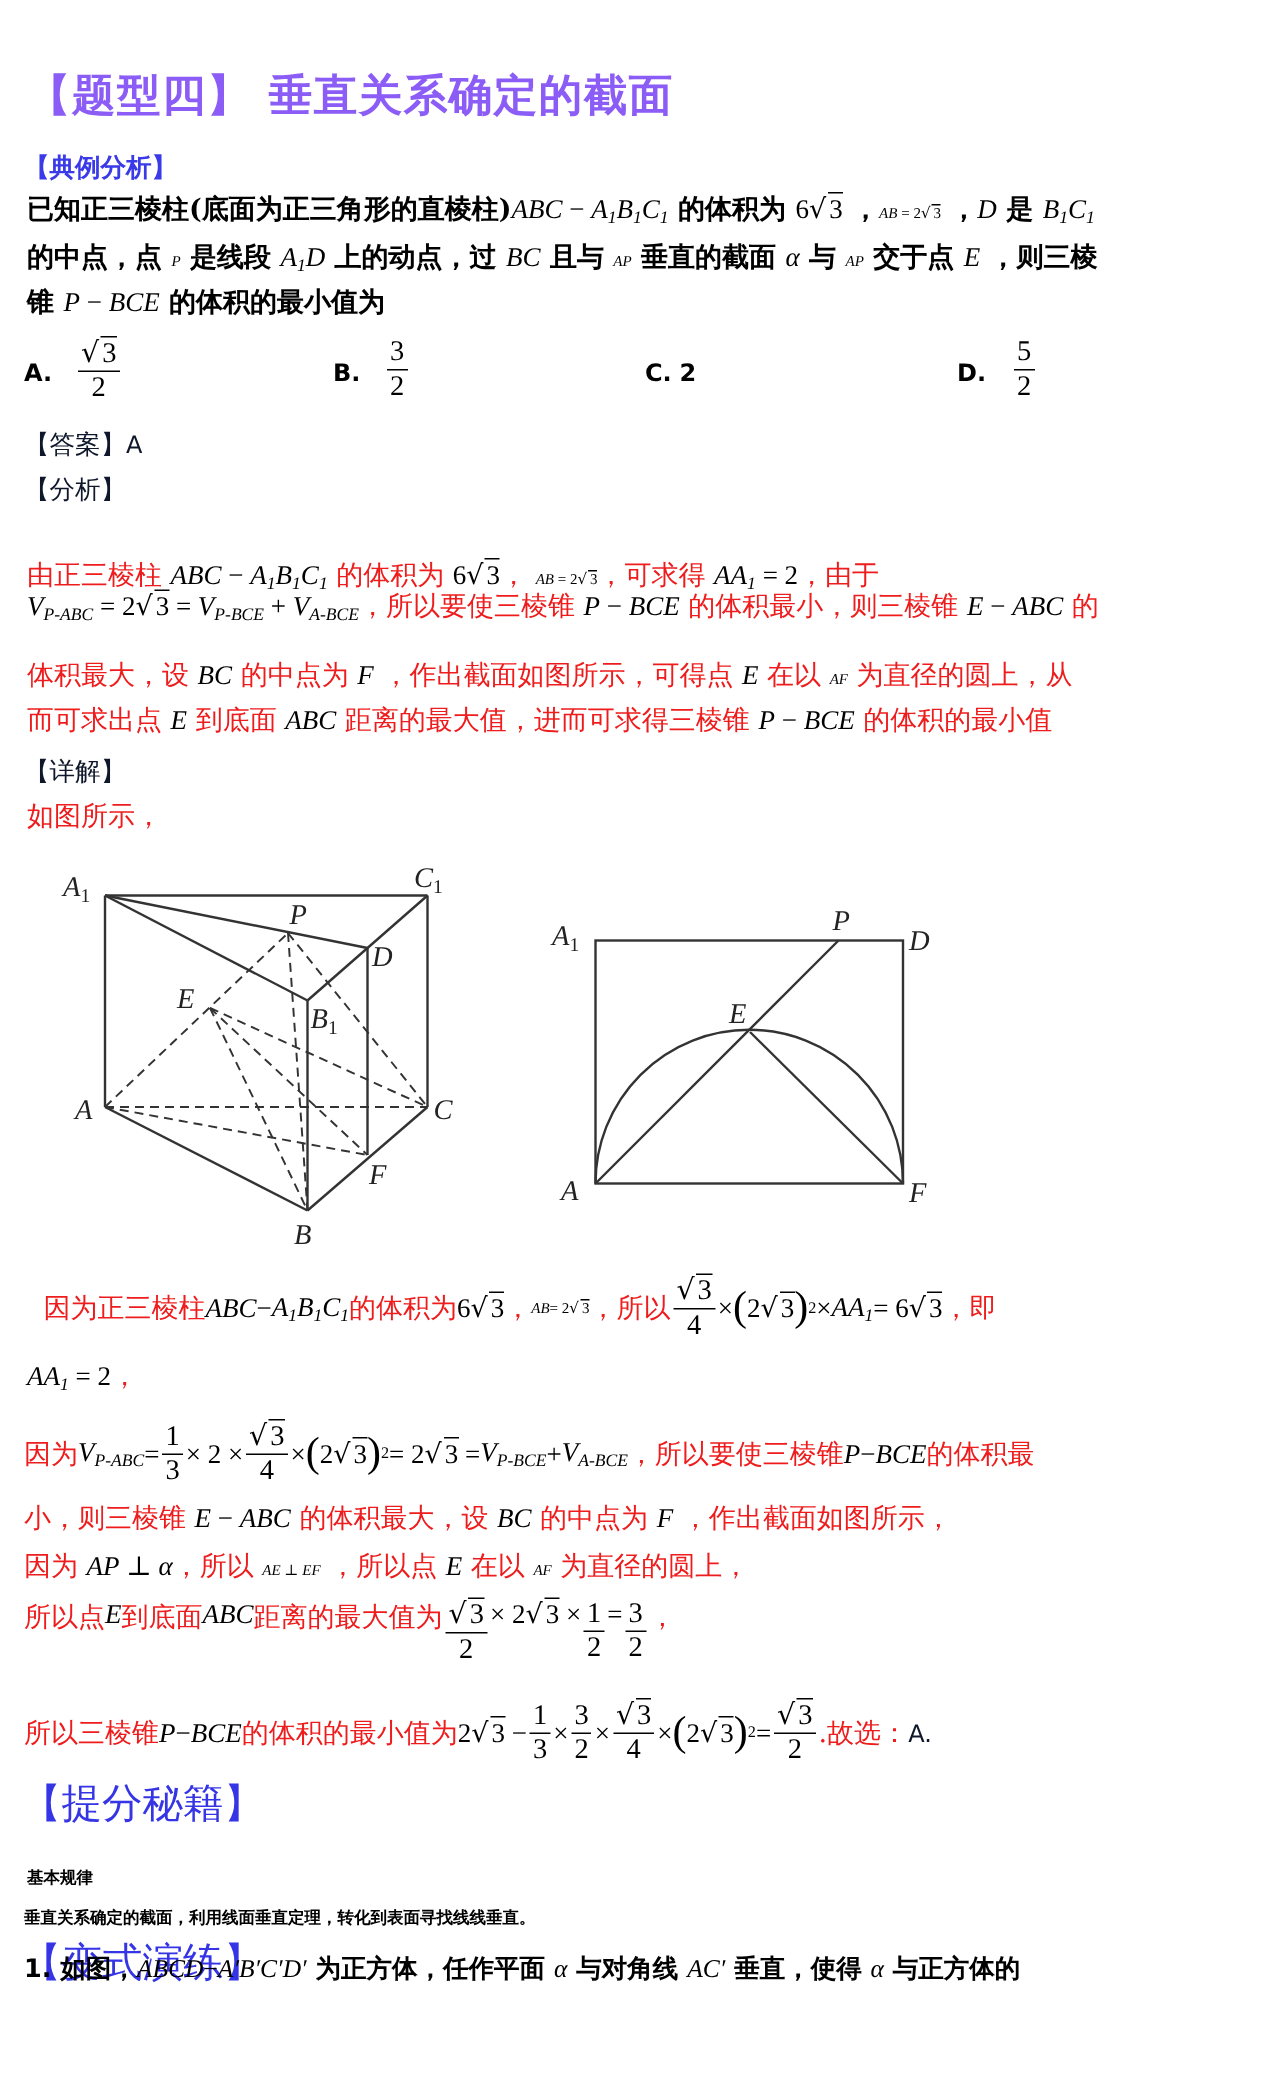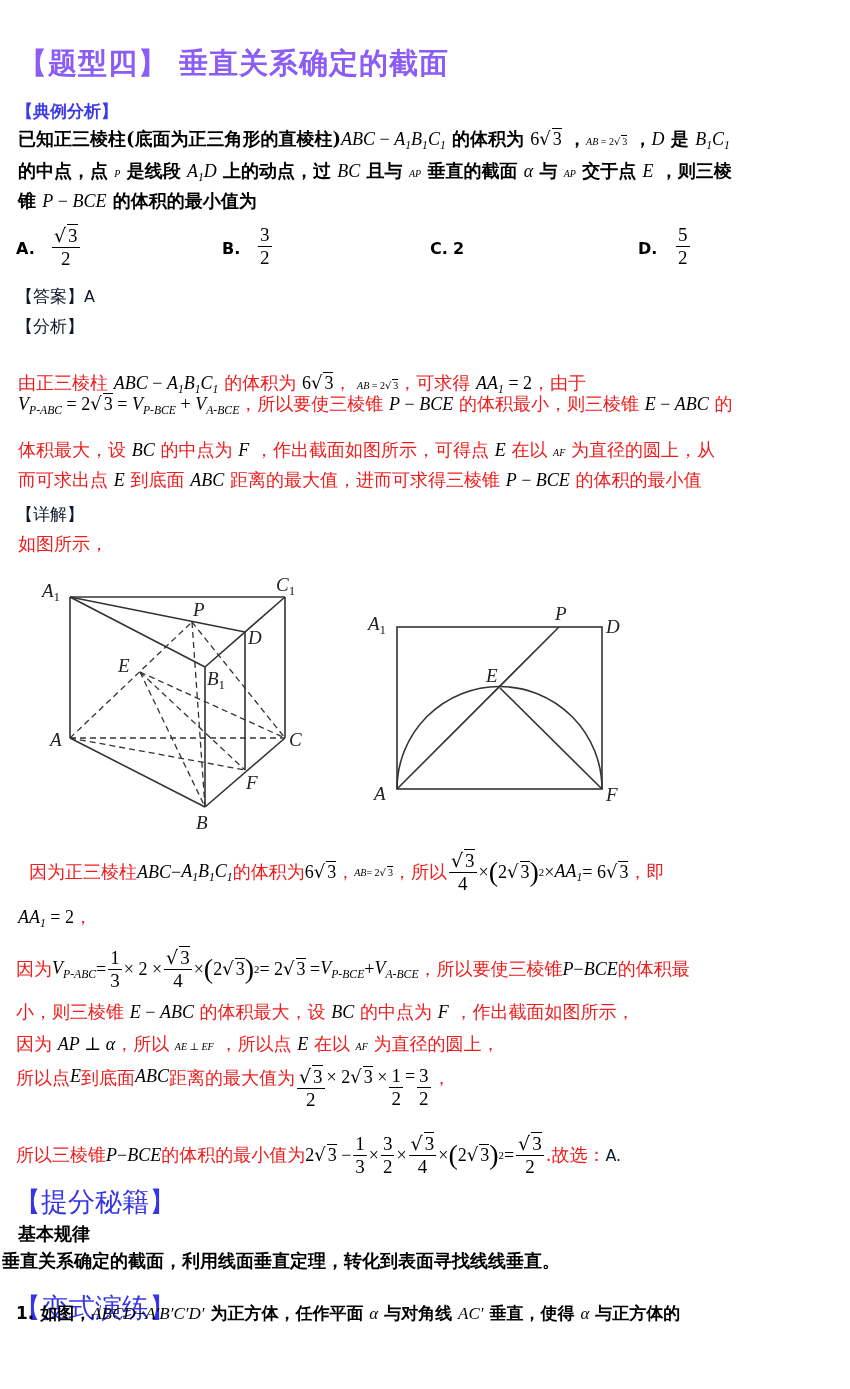--- a/index.html
+++ b/index.html
@@ -20,21 +20,21 @@
   .red { color: #ee1c1c; font-size: 18px; }
   .redsans { font-family: "DejaVu Sans", sans-serif; color: #0f172a; font-size: 16px; }
   .blk { color: #000; }
   .frac { display: inline-flex; flex-direction: column; align-items: center; vertical-align: middle;
           font-family: "Liberation Serif", serif; font-weight: normal; font-size: 19px; line-height: 20px; margin: 0 2px; color:#000; }
   .frac .num { border-bottom: 1px solid #000; padding: 0 2px 1px; }
   .frac .den { padding-top: 1px; }
   .sqrt { border-top: 1px solid #000; padding-left: 1px; margin-left: 1px; }
   .rt { font-family: "DejaVu Serif", serif; }
   .paren { font-size: 28px; font-family: "Liberation Serif", serif; vertical-align: middle; }
-  .body-black { font-family: "DejaVu Sans", sans-serif; font-size: 18px; font-weight: bold; }
+  .body-black { font-family: "DejaVu Sans", sans-serif; font-size: 11px; font-weight: bold; margin-top: 22px; }
   svg text { font-family: "Liberation Serif", "DejaVu Serif", serif; font-style: italic; }
 </style>
 </head>
 <body>
 
 <div class="abs title">【题型四】  垂直关系确定的截面</div>
 
 <div class="abs sec" style="left:16px; top:100px;">【典例分析】</div>
 
 <div class="abs q" style="left:18px; top:124px;">
@@ -275,19 +275,19 @@
   <span class="frac">
       <span class="num"><span class="rt">√</span><span class="sqrt">3</span></span>
       <span class="den">2</span>
     </span>
     <span>.故选：</span>
     <span class="redsans">A.</span>
 </div>
 
 <div class="abs sec big" style="left:14px; top:1184px;">【提分秘籍】</div>
 <div class="abs body-black" style="left:18px; top:1222px; font-family:'DejaVu Serif', serif;">基本规律</div>
-<div class="abs body-black" style="left:2px; top:1249px; font-family:'DejaVu Serif', serif;">垂直关系确定的截面，利用线面垂直定理，转化到表面寻找线线垂直。</div>
+<div class="abs body-black" style="left:16px; top:1249px; font-family:'DejaVu Serif', serif;">垂直关系确定的截面，利用线面垂直定理，转化到表面寻找线线垂直。</div>
 
 <div class="abs sec big" style="left:14px; top:1290px;">【变式演练】</div>
 <div class="abs q" style="left:16px; top:1298px; font-size:17px;">
   <span style="font-family:'DejaVu Sans', sans-serif;">1.</span>
   如图，<span class="m">ABCD</span><span class="mn">−</span><span class="m">A′B′C′D′</span> 为正方体，任作平面 <span class="m">α</span> 与对角线 <span class="m">AC′</span> 垂直，使得 <span class="m">α</span> 与正方体的
 </div>
 
 </body></html>

